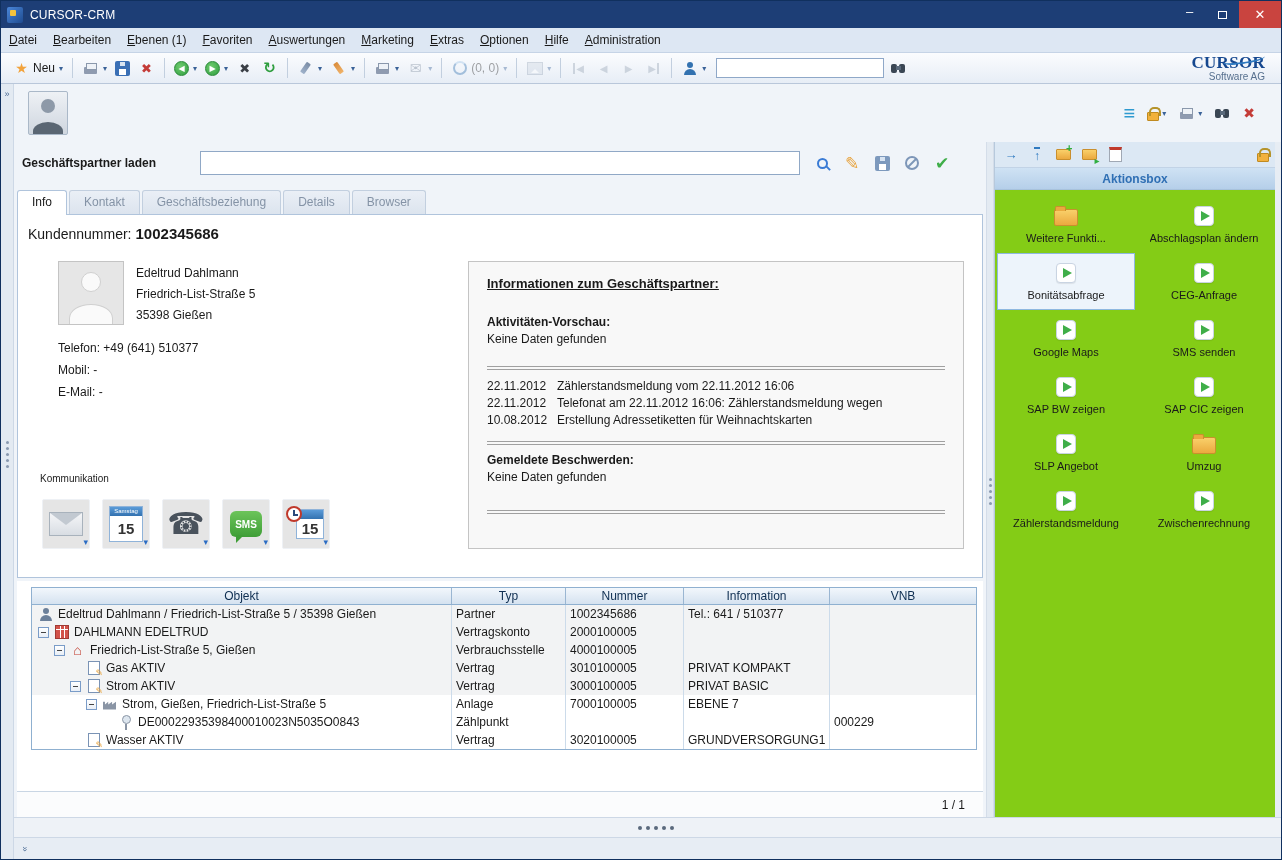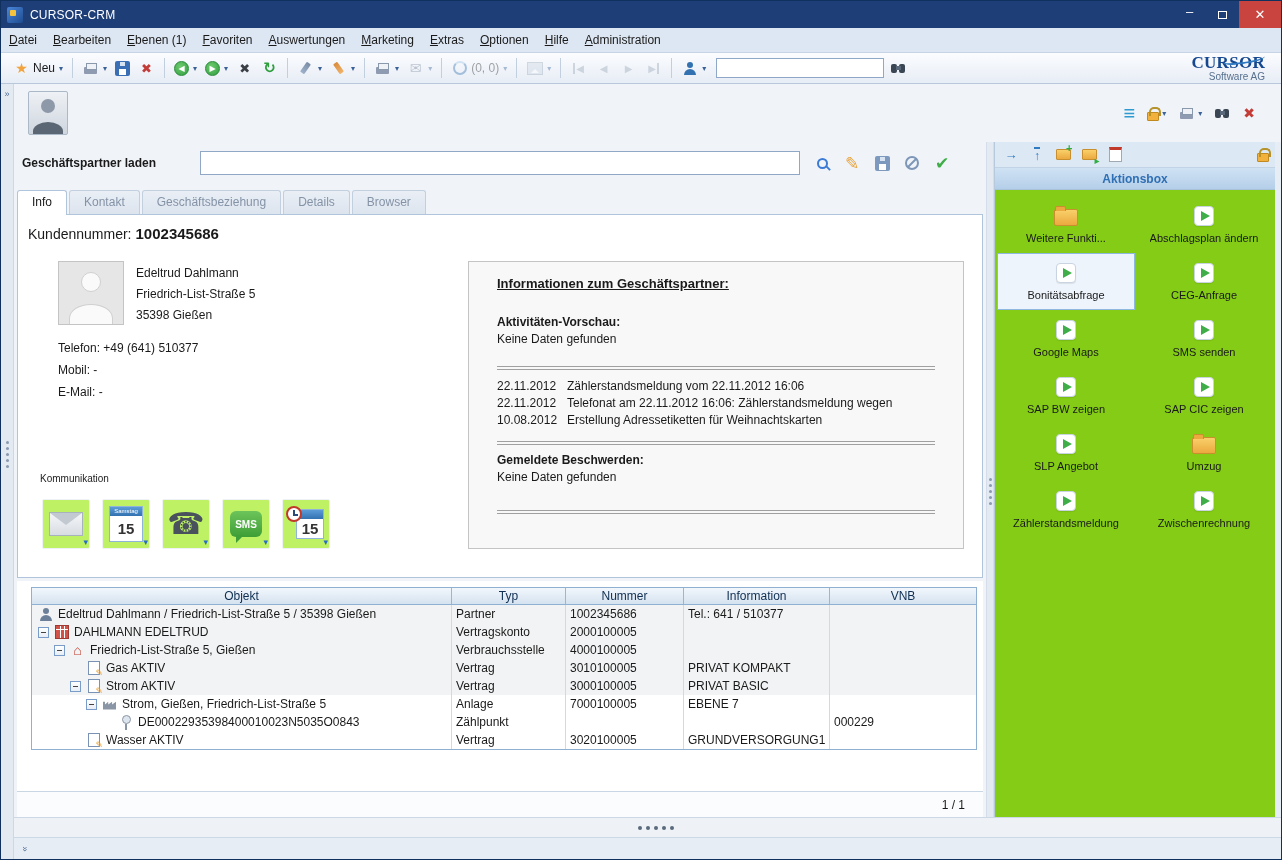--- a/index.html
+++ b/index.html
@@ -112,37 +112,37 @@
 .info-panel{height:364px;background:#fff;border:1px solid #b0c4dc;margin:0 3px;position:relative;flex:0 0 auto;z-index:1}
 .kdn{padding:10px 0 0 10px;font-size:14px}
 .kdn-num{font-weight:bold;font-size:15px;margin-left:4px}
 .photo{position:absolute;left:40px;top:46px;width:66px;height:64px;background:#e6e6e6;border:1px solid #c4c4c4;overflow:hidden}
 .photo::before{content:"";position:absolute;top:10px;left:50%;transform:translateX(-50%);width:18px;height:18px;border-radius:50%;background:#fafafa;border:1px solid #d0d0d0}
 .photo::after{content:"";position:absolute;bottom:-8px;left:50%;transform:translateX(-50%);width:42px;height:26px;border-radius:50% 50% 0 0;background:#fafafa;border:1px solid #d0d0d0}
 .addr{position:absolute;left:118px;top:48px;line-height:21px}
 .contact{position:absolute;left:40px;top:122px;line-height:22px}
 .comm-label{position:absolute;left:22px;top:258px;font-size:10px;color:#222}
 .comm-row{position:absolute;left:24px;top:284px;display:flex;gap:12px}
-.comm-btn{width:48px;height:50px;position:relative;display:flex;align-items:center;justify-content:center;background:#bef264;border:1px solid #eef1f5;border-radius:2px}
+.comm-btn{width:48px;height:50px;position:relative;display:flex;align-items:center;justify-content:center;background:#e5e5e5;border:1px solid #eef1f5;border-radius:2px}
 .cdd{position:absolute;right:1px;bottom:1px;font-size:9px;color:#2a6cc4}
 .cic{width:44px;height:44px;position:relative;display:flex;align-items:center;justify-content:center}
 .env{width:34px;height:24px;background:linear-gradient(#f5f6f8,#d8dde3);border:1px solid #a8b2bc;position:relative;display:inline-block}
 .env::before{content:"";position:absolute;left:0;top:0;border-left:16px solid transparent;border-right:16px solid transparent;border-top:12px solid #c2c9d1}
 .mcal{width:34px;height:36px;background:#fff;border:1px solid #8fb3d9;display:flex;flex-direction:column}
 .mcal-h{height:9px;background:linear-gradient(#5a9bd8,#3372b0);color:#fff;font-size:6px;text-align:center;line-height:9px;overflow:hidden}
 .mcal-d{flex:1;display:flex;align-items:center;justify-content:center;font-size:15px;font-weight:bold;color:#333}
 .phn{font-size:30px;color:#49525c;line-height:1}
 .smsb{width:32px;height:26px;background:linear-gradient(#6cc45a,#3f9e37);border-radius:6px;color:#fff;font-size:10px;font-weight:bold;display:flex;align-items:center;justify-content:center;position:relative}
 .smsb::after{content:"";position:absolute;bottom:-6px;left:6px;border:4px solid transparent;border-top-color:#3f9e37;border-left-color:#3f9e37}
 .mcal.msmall{width:28px;height:30px;margin-left:8px}
 .clk{position:absolute;left:2px;top:4px;width:16px;height:16px;border-radius:50%;background:#fff;border:2px solid #c0392b}
 .clk::before{content:"";position:absolute;left:5px;top:2px;width:2px;height:5px;background:#2a4a7c}
 .clk::after{content:"";position:absolute;left:5px;top:6px;width:5px;height:2px;background:#2a4a7c}
 
-.pinfo{position:absolute;left:450px;top:46px;width:496px;height:288px;background:#f8f8f8;border:1px solid #c4c4c4;padding:14px 28px;overflow:hidden}
+.pinfo{position:absolute;left:450px;top:46px;width:496px;height:288px;background:#f8f8f8;border:1px solid #c4c4c4;padding:14px 18px;overflow:hidden}
 .pinfo-title{font-weight:bold;font-size:13px;text-decoration:underline;margin-bottom:24px}
 .sec-label{font-weight:bold;margin-bottom:3px}
 .sec-empty{margin-bottom:4px}
 .dsep{height:4px;border-top:1px solid #a0a0a0;border-bottom:1px solid #a0a0a0;margin:20px 0 8px}
 .dsep.mid{margin:12px 0 8px}
 .dsep.bottom{margin-top:26px}
 .hist-head{display:flex;justify-content:space-between;align-items:baseline}
 .show-all{color:#1a56b0;text-decoration:underline;cursor:pointer}
 .hist-row{display:flex;line-height:17px}
 .hist-date{flex:0 0 70px}

